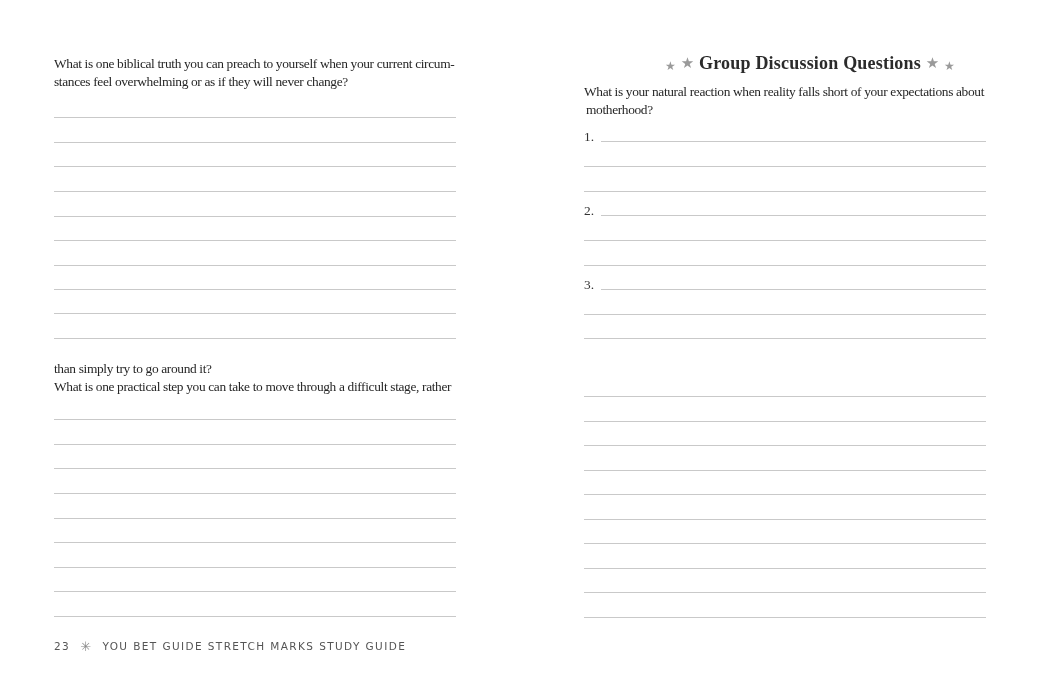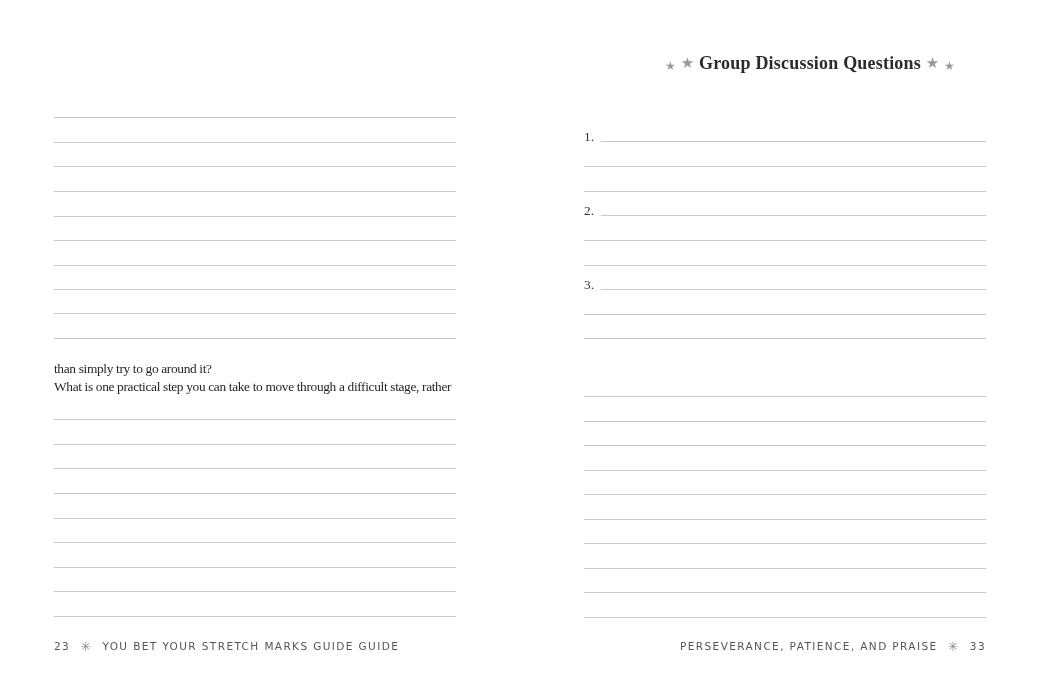--- a/index.html
+++ b/index.html
@@ -16,20 +16,24 @@
   .title .star { color:#9a9a9a; font-weight:normal; font-size:15px; position:relative; top:-1px; }
   .title .star.small { font-size:12px; top:1px; }
   .footer { position:absolute; top:638px; font-family:"DejaVu Sans","Liberation Sans",sans-serif;
             font-size:10.5px; letter-spacing:1.4px; color:#555; white-space:nowrap; }
   .footer .orn { color:#8a8a8a; font-size:13px; margin:0 10px; position:relative; top:1px; }
 </style>
 </head>
 <body>
 
 <div class="page left">
+  <div class="question" style="left:54px; top:55px; width:420px;">
+    <div>What is one biblical truth you can preach to yourself when your current circum-</div>
+    <div>stances feel overwhelming or as if they will never change?</div>
+  </div>
 
   <div>
     <div class="rule" style="left:54px; width:402px; top:117px;"></div>
     <div class="rule" style="left:54px; width:402px; top:142px;"></div>
     <div class="rule" style="left:54px; width:402px; top:166px;"></div>
     <div class="rule" style="left:54px; width:402px; top:191px;"></div>
     <div class="rule" style="left:54px; width:402px; top:216px;"></div>
     <div class="rule" style="left:54px; width:402px; top:240px;"></div>
     <div class="rule" style="left:54px; width:402px; top:265px;"></div>
     <div class="rule" style="left:54px; width:402px; top:289px;"></div>
@@ -48,33 +52,37 @@
     <div class="rule" style="left:54px; width:402px; top:468px;"></div>
     <div class="rule" style="left:54px; width:402px; top:493px;"></div>
     <div class="rule" style="left:54px; width:402px; top:518px;"></div>
     <div class="rule" style="left:54px; width:402px; top:542px;"></div>
     <div class="rule" style="left:54px; width:402px; top:567px;"></div>
     <div class="rule" style="left:54px; width:402px; top:591px;"></div>
     <div class="rule" style="left:54px; width:402px; top:616px;"></div>
   </div>
 
   <div class="footer" style="left:54px;">
-    <span>23</span><span class="orn">✳</span><span>YOU BET YOUR STRETCH MARKS GUIDE GUIDE</span>
+    <span>23</span><span class="orn">✳</span><span>YOU BET GUIDE STRETCH MARKS STUDY GUIDE</span>
   </div>
 </div>
 
 <div class="page right">
   <div class="title" style="left:0; width:820px; transform:translateX(-115px);">
     <span class="star small">★</span>
     <span class="star">★</span>
     <span>Group Discussion Questions</span>
     <span class="star">★</span>
     <span class="star small">★</span>
   </div>
 
+  <div class="question" style="left:69px; top:83px; width:420px;">
+    <div>What is your natural reaction when reality falls short of your expectations about</div>
+    <div style="padding-left:2px;">motherhood?</div>
+  </div>
 
   <div>
     <span class="num" style="left:69px; top:129px;">1.</span>
     <div class="rule" style="left:86px; width:385px; top:141px;"></div>
     <div class="rule" style="left:69px; width:402px; top:166px;"></div>
     <div class="rule" style="left:69px; width:402px; top:191px;"></div>
 
     <span class="num" style="left:69px; top:203px;">2.</span>
     <div class="rule" style="left:86px; width:385px; top:215px;"></div>
     <div class="rule" style="left:69px; width:402px; top:240px;"></div>
@@ -93,16 +101,13 @@
     <div class="rule" style="left:69px; width:402px; top:445px;"></div>
     <div class="rule" style="left:69px; width:402px; top:470px;"></div>
     <div class="rule" style="left:69px; width:402px; top:494px;"></div>
     <div class="rule" style="left:69px; width:402px; top:519px;"></div>
     <div class="rule" style="left:69px; width:402px; top:543px;"></div>
     <div class="rule" style="left:69px; width:402px; top:568px;"></div>
     <div class="rule" style="left:69px; width:402px; top:592px;"></div>
     <div class="rule" style="left:69px; width:402px; top:617px;"></div>
   </div>
 
-  <div class="footer" style="right:54px;">
-    <span>PERSEVERANCE, PATIENCE, AND PRAISE</span><span class="orn">✳</span><span>33</span>
-  </div>
 </div>
 
 </body></html>

